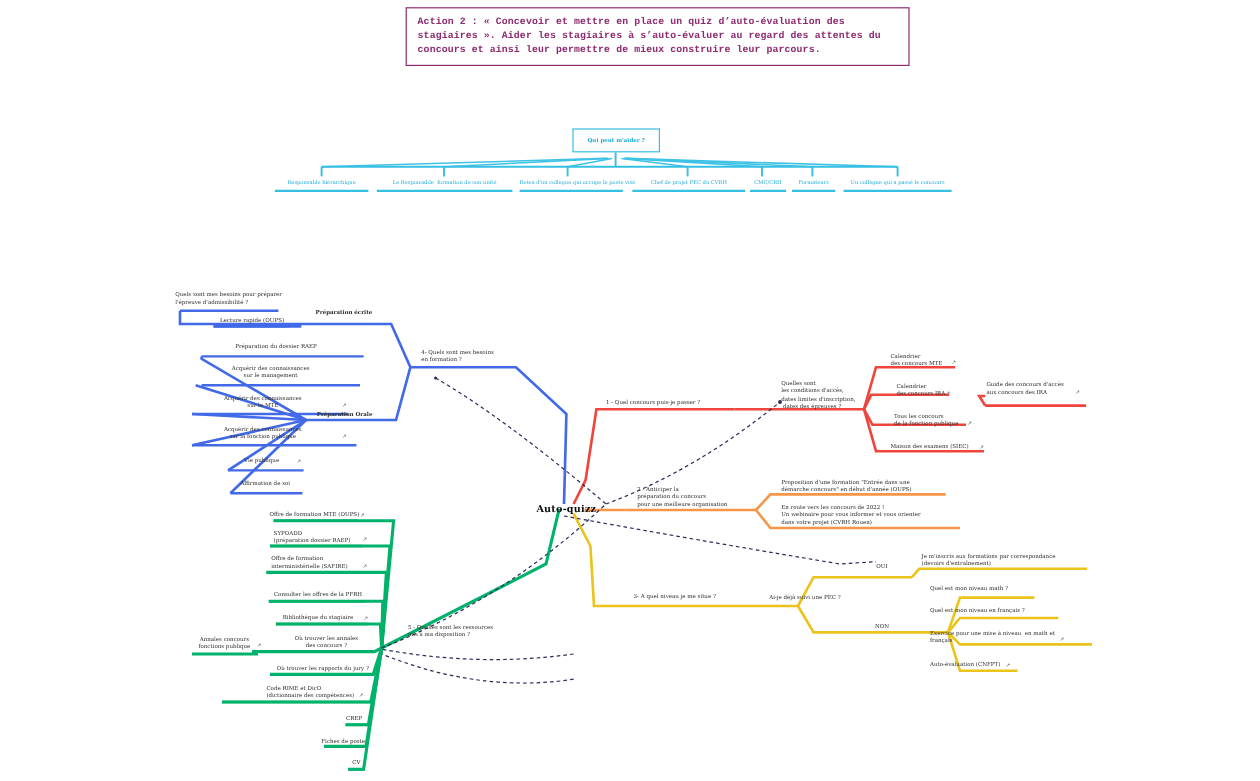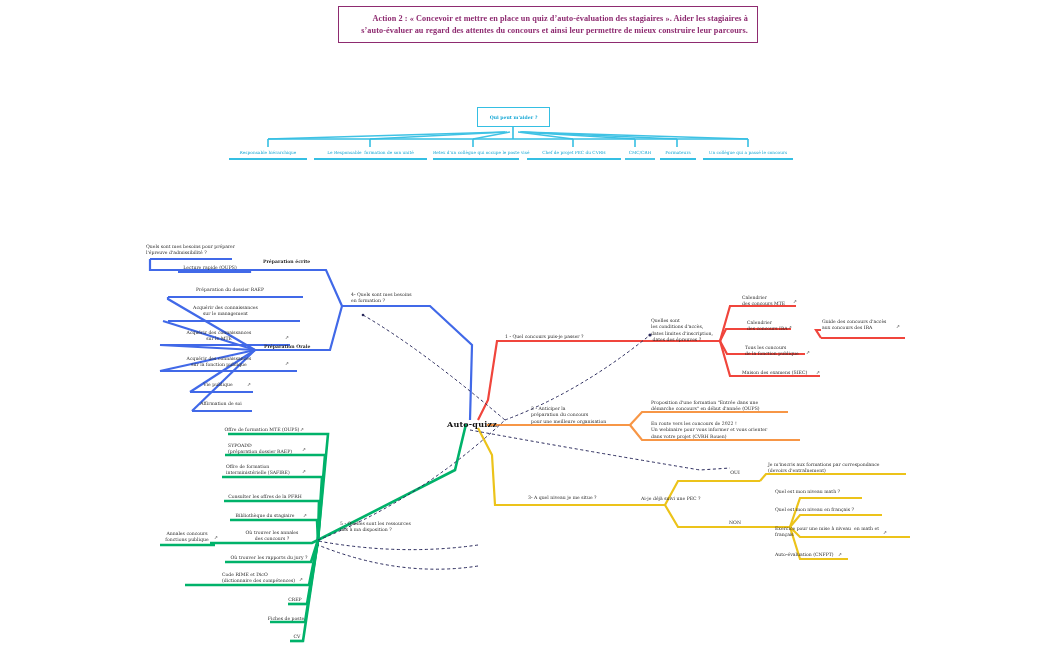--- a/index.html
+++ b/index.html
@@ -4,22 +4,22 @@
 <style>
   html,body{margin:0;padding:0;background:#ffffff;}
   body{width:1050px;height:651px;position:relative;overflow:hidden;
        font-family:"Liberation Serif",serif;color:#222;}
   .canvas{position:absolute;inset:0;width:1050px;height:651px;}
   svg.lines{position:absolute;left:0;top:0;width:1050px;height:651px;overflow:visible;}
 
   
   .banner{position:absolute;left:338px;top:6px;width:420px;box-sizing:border-box;
           border:1.5px solid #8e2b70;background:#fff;padding:6px 9px;}
-  .banner p{margin:0;font-family:Liberation Serif, serif;font-weight:bold;font-size:8.2px;
-            line-height:11.5px;color:#8e2b70;letter-spacing:.1px;text-align:right;}
+  .banner p{margin:0;font-family:Liberation Mono, monospace;font-weight:bold;font-size:8.2px;
+            line-height:11.5px;color:#8e2b70;letter-spacing:.1px;}
 
   
   .lbl{position:absolute;font-size:4.6px;line-height:6.3px;color:#2b2b2b;
        font-family:"DejaVu Serif",serif;white-space:pre;}
   .lbl.c{text-align:center;}
   .lbl.cy{color:#1aa9d6;font-size:4.3px;}
   .ext{font-size:4.6px;color:#555;}
 
   
   .rootbox{position:absolute;left:477px;top:107px;width:73px;height:20px;

